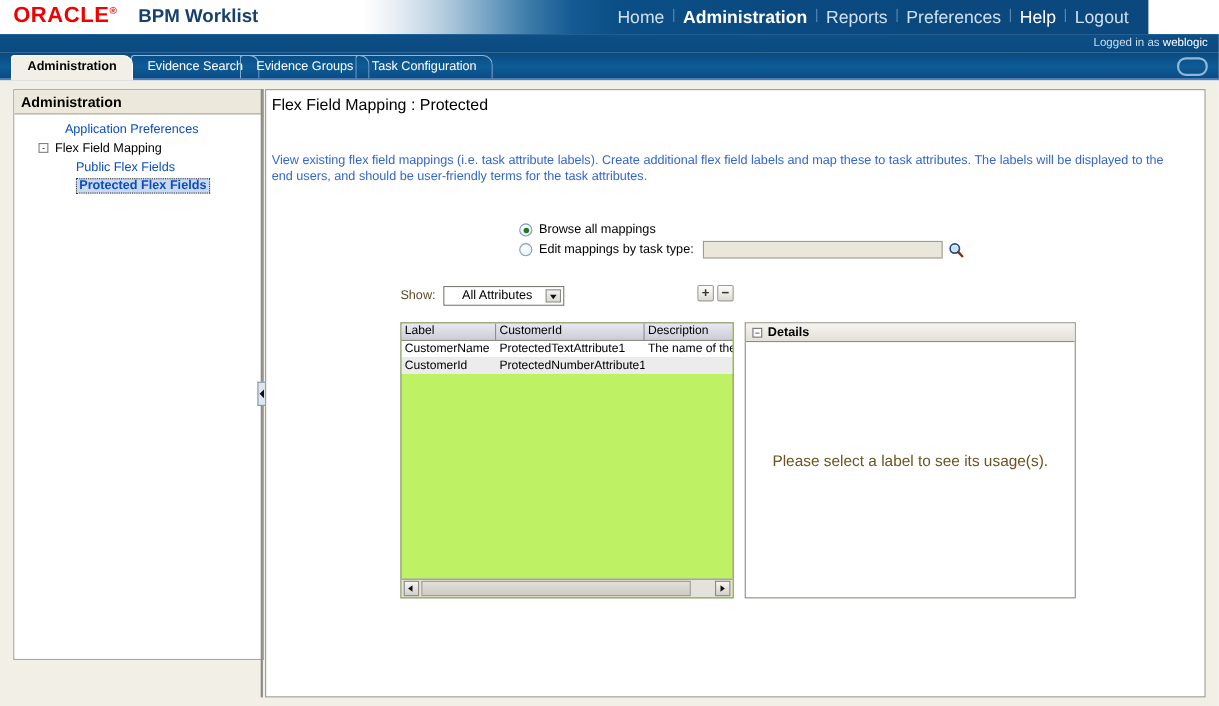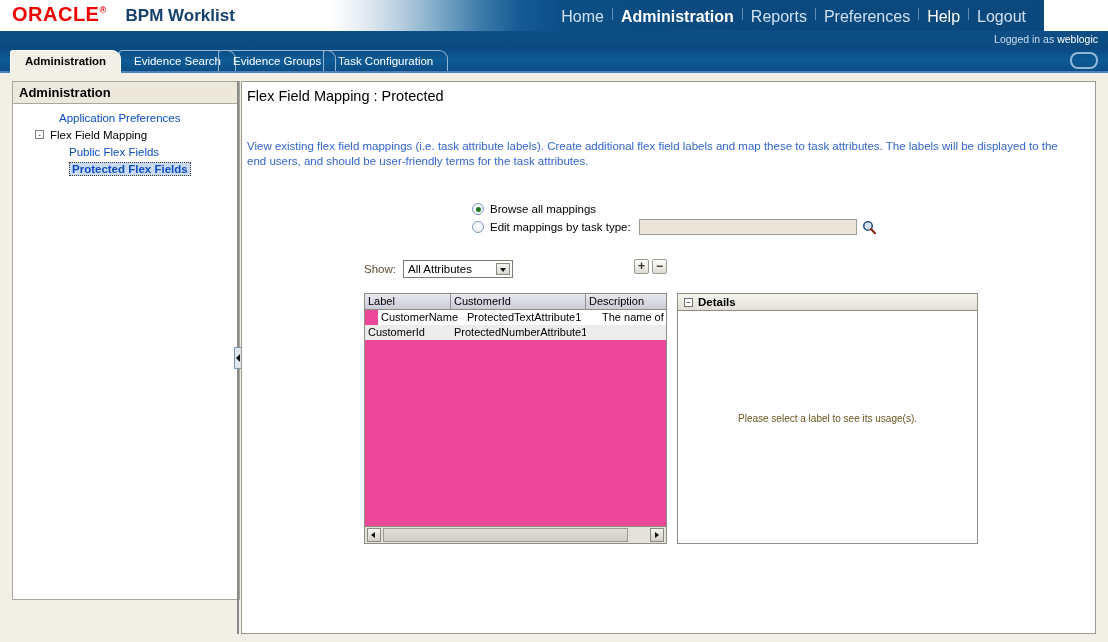--- a/index.html
+++ b/index.html
@@ -269,21 +269,21 @@
   }
   #show-label { color: #5a4a2a; margin-right: 7px; }
   #show-select {
     width: 110px; height: 18px;
     border: 1px solid #7b7b70;
     background: #ffffff;
     box-sizing: border-box;
     position: relative;
     font-size: 11.5px;
     line-height: 16px;
-    padding-left: 4px;
+    padding-left: 16px;
     cursor: pointer;
   }
   #show-select .arrowbox {
     position: absolute; right: 2px; top: 2px;
     width: 14px; height: 12px;
     background: linear-gradient(to bottom, #f4f4f0, #d9d9d0);
     border: 1px solid #8a8a80;
     box-sizing: border-box;
   }
   #show-select .arrowbox .tri {
@@ -307,42 +307,42 @@
     line-height: 12px; text-align: center;
     color: #333;
     cursor: pointer;
   }
 
   
   #table-panel {
     position: absolute; left: 122px; top: 211px;
     width: 303px; height: 251px;
     border: 1px solid #8e8e82;
-    background: #ec4899;
+    background: #bef264;
     box-sizing: border-box;
     overflow: hidden;
   }
   #table-head {
     display: flex; height: 15px;
     background: linear-gradient(to bottom, #e9e9f2, #ccccd8);
     border-bottom: 1px solid #8e8e82;
   }
   #table-head .th {
     font-size: 11px; line-height: 14px;
     padding-left: 3px;
     border-right: 1px solid #8e8e82;
     box-sizing: border-box;
     overflow: hidden; white-space: nowrap;
     color: #000;
   }
   .col-label { width: 86px; flex: 0 0 86px; }
   .col-attr  { width: 135px; flex: 0 0 135px; }
   .col-desc  { width: 130px; flex: 0 0 130px; }
   .trow { display: flex; height: 15px; }
-  .trow.odd  { background: #ffffff; margin-left: 13px; }
+  .trow.odd  { background: #ffffff; }
   .trow.even { background: #ececec; }
   .trow .td {
     font-size: 11px; line-height: 14px;
     padding-left: 3px;
     box-sizing: border-box;
     overflow: hidden; white-space: nowrap;
     color: #000;
   }
   #table-scroll {
     position: absolute; left: 0; bottom: 0;
@@ -409,21 +409,21 @@
     box-sizing: border-box;
     font-size: 8px; line-height: 7px;
     text-align: center; color: #000;
     font-weight: normal;
     cursor: pointer;
   }
   #details-empty {
     position: absolute; left: 0; top: 0;
     width: 299px; height: 249px;
     display: flex; align-items: center; justify-content: center;
-    font-size: 10px; color: #6b5520;
+    font-size: 14px; color: #6b5520;
   }
 </style>
 </head>
 <body>
 
 <div id="brand-bar">
   <div class="logo-wrap">
     <span class="oracle-logo"><span>ORACLE</span><span class="tm">®</span></span>
     <span class="app-title">BPM Worklist</span>
   </div>

